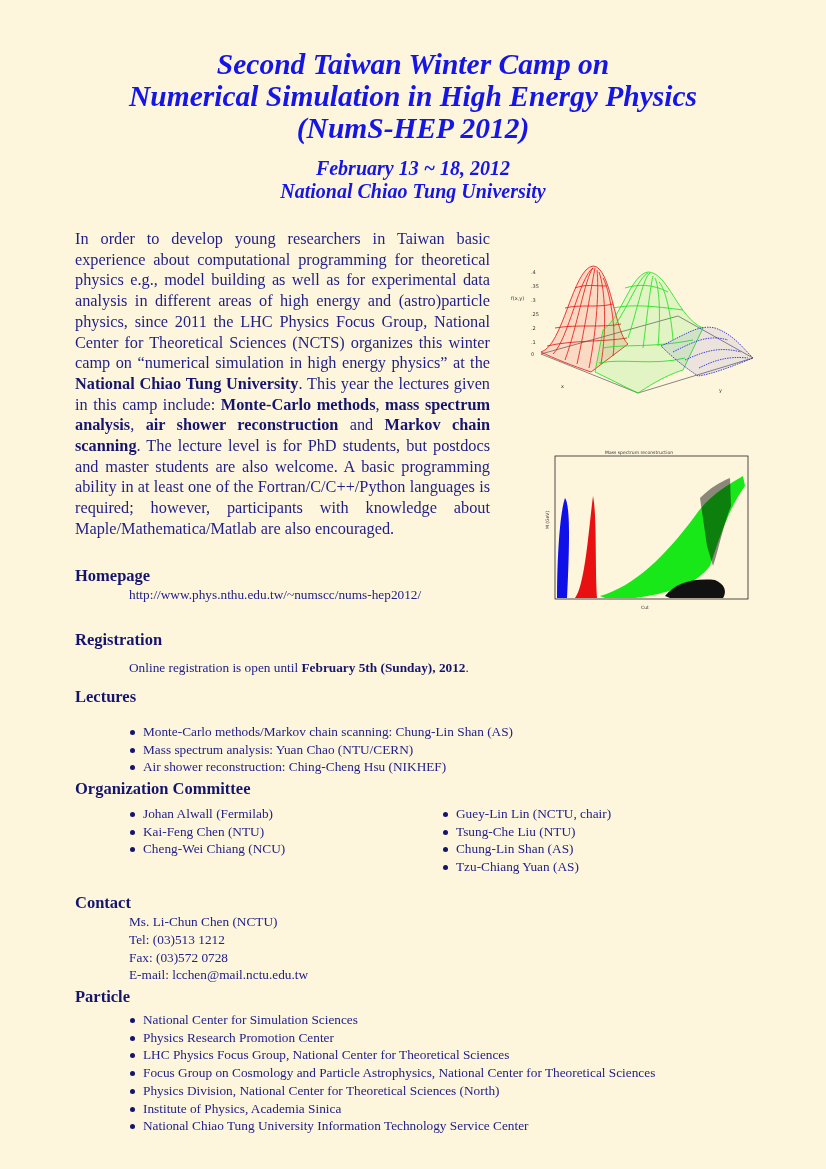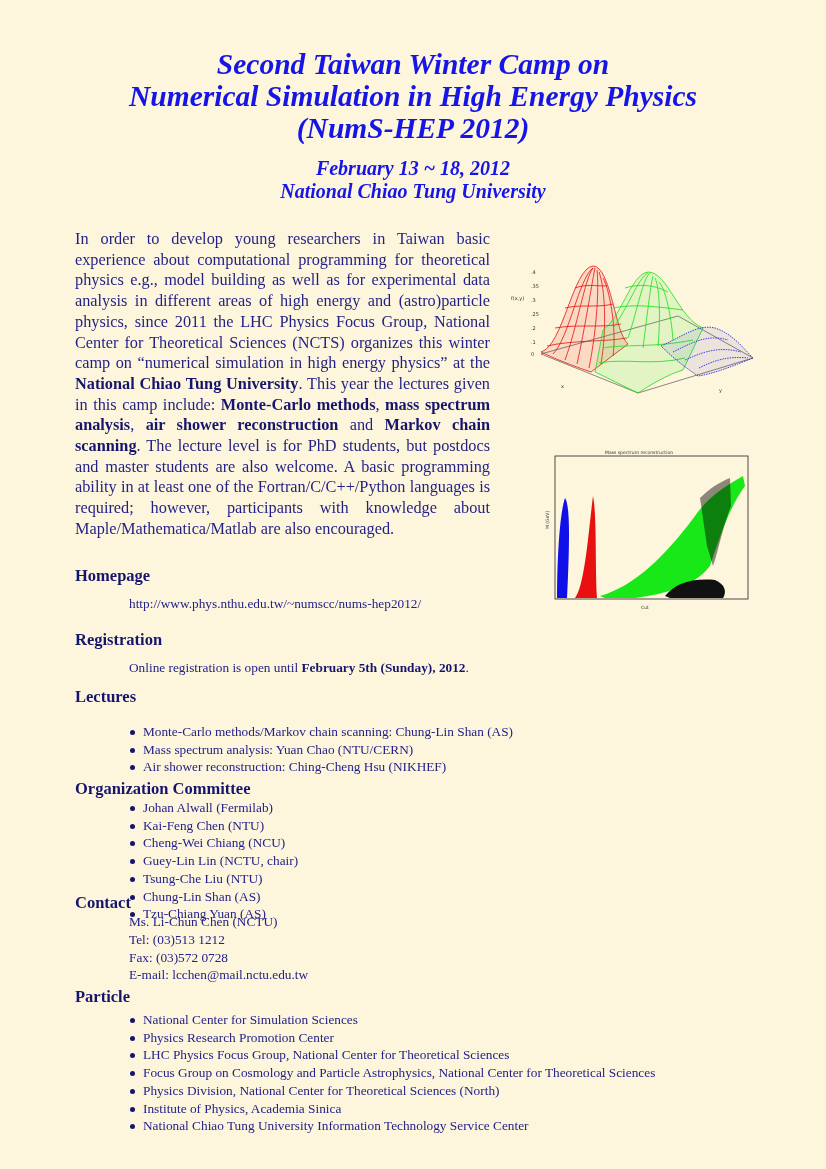--- a/index.html
+++ b/index.html
@@ -76,40 +76,40 @@
   <text x="96" y="163" font-size="4.5" fill="#333" font-family="DejaVu Sans, sans-serif">Cut</text>
   <path d="M12,152 C12,120 14,70 20,52 C26,60 24,110 22,152 Z" fill="#1010e8"></path>
   <path d="M30,152 C40,140 44,80 48,50 C52,70 50,120 52,152 Z" fill="#e81010"></path>
   <path d="M55,150 C90,140 120,110 150,70 C165,48 185,38 198,30 L200,40 C185,60 175,90 165,120 C150,140 120,148 90,152 L60,152 Z" fill="#18e818"></path>
   <path d="M120,150 C130,138 145,132 170,134 C180,138 182,146 178,152 L125,152 Z" fill="#111"></path>
   <path d="M155,52 C165,42 175,36 185,32 L186,60 C178,80 172,110 168,120 L162,100 Z" fill="rgba(0,0,0,0.45)"></path>
 </svg>
 
 <div class="section" style="top:566px;">
   <div class="sec-head">Homepage</div>
-  <div class="sec-body" style="margin-top:9px;">http://www.phys.nthu.edu.tw/~numscc/nums-hep2012/</div>
+  <div class="sec-body" style="">http://www.phys.nthu.edu.tw/~numscc/nums-hep2012/</div>
 </div>
 
 <div class="section" style="top:630px;">
   <div class="sec-head">Registration</div>
   <div class="sec-body" style="margin-top:9px;"><span>Online registration is open until </span><b style="color:#15156e;">February 5th (Sunday), 2012</b><span>.</span></div>
 </div>
 
 <div class="section" style="top:687px;">
   <div class="sec-head">Lectures</div>
   <ul class="bullets" style="margin-left:54px; margin-top:16px;">
     <li>Monte-Carlo methods/Markov chain scanning: Chung-Lin Shan (AS)</li>
     <li>Mass spectrum analysis: Yuan Chao (NTU/CERN)</li>
     <li>Air shower reconstruction: Ching-Cheng Hsu (NIKHEF)</li>
   </ul>
 </div>
 
 <div class="section" style="top:779px;">
   <div class="sec-head">Organization Committee</div>
-  <div class="cols" style="margin-top:0;flex-direction:column;">
+  <div class="cols" style="margin-top:6px;">
     <ul class="bullets">
       <li>Johan Alwall (Fermilab)</li>
       <li>Kai-Feng Chen (NTU)</li>
       <li>Cheng-Wei Chiang (NCU)</li>
     </ul>
     <ul class="bullets">
       <li>Guey-Lin Lin (NCTU, chair)</li>
       <li>Tsung-Che Liu (NTU)</li>
       <li>Chung-Lin Shan (AS)</li>
       <li>Tzu-Chiang Yuan (AS)</li>

